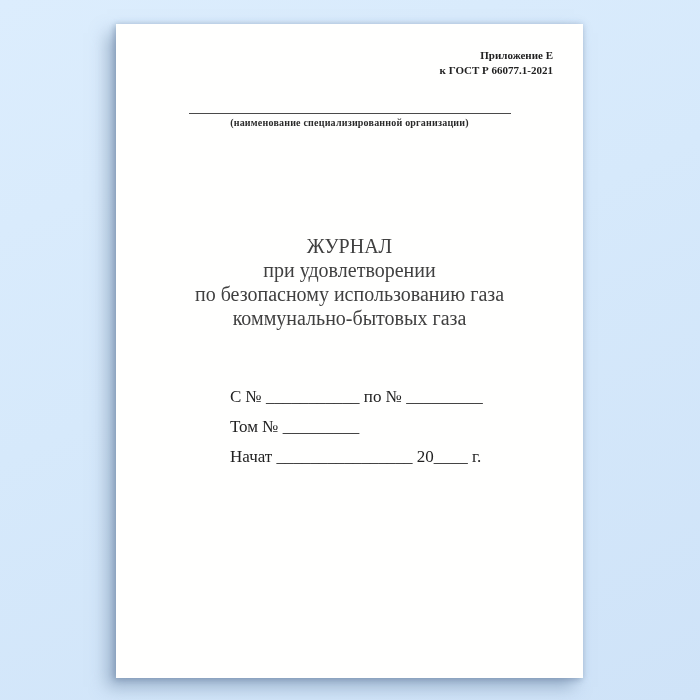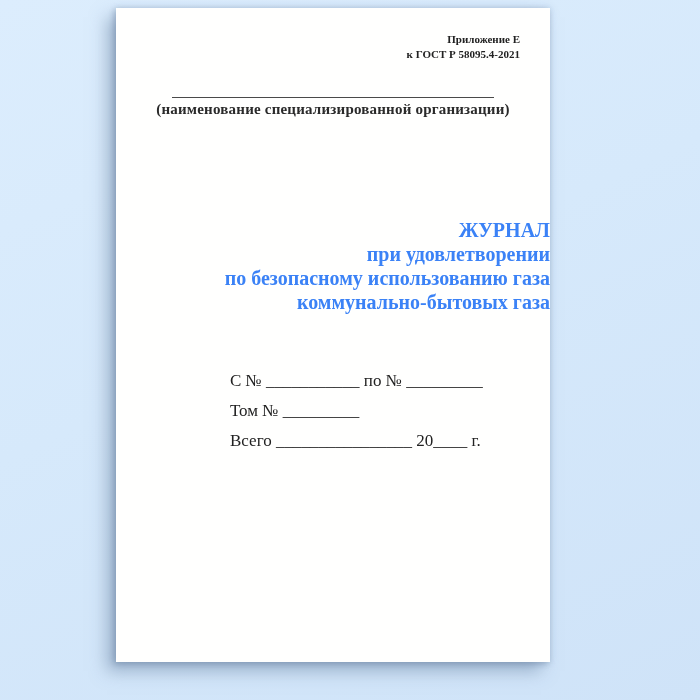--- a/index.html
+++ b/index.html
@@ -11,22 +11,22 @@
   }
   body {
     background: linear-gradient(155deg, #dcedfd 0%, #d6e9fb 45%, #cfe3f8 100%);
     font-family: "Liberation Serif", "DejaVu Serif", serif;
     color: #1e1e1e;
     position: relative;
   }
   .page {
     position: absolute;
     left: 116px;
-    top: 8px;
-    width: 434px;
+    top: 24px;
+    width: 467px;
     height: 654px;
     background: #fffffe;
     box-shadow:
       -9px 9px 16px rgba(100, 126, 158, 0.50),
       -2px 2px 6px rgba(110, 135, 165, 0.40),
       0 0 6px rgba(125, 150, 180, 0.30);
   }
   .annex {
     position: absolute;
     top: 24px;
@@ -45,69 +45,69 @@
     text-align: center;
   }
   .org-line {
     width: 322px;
     height: 11px;
     margin: 0 auto;
     border-bottom: 1px solid #4a4a4a;
   }
   .org-caption {
     margin-top: 3px;
-    font-size: 15px;
+    font-size: 10px;
     font-weight: bold;
     color: #2a2a2a;
     letter-spacing: 0.2px;
   }
   .title {
     position: absolute;
     top: 210px;
     left: 0;
     right: 0;
-    text-align: right;
+    text-align: center;
     font-size: 20px;
-    font-weight: bold;
+    font-weight: normal;
     line-height: 24px;
-    color: #3b82f6;
+    color: #404040;
   }
   .fields {
     position: absolute;
     top: 358px;
     left: 114px;
     font-size: 17px;
     line-height: 30px;
     color: #222;
   }
   .field { white-space: pre; }
 </style>
 </head>
 <body>
 
 <div>
   <div class="page">
 
     <div class="annex">
       <div>Приложение Е</div>
-      <div>к ГОСТ Р 58095.4-2021</div>
+      <div>к ГОСТ Р 66077.1-2021</div>
     </div>
 
     <div class="org">
       <div class="org-line"></div>
       <div class="org-caption">(наименование специализированной организации)</div>
     </div>
 
     <div class="title">
       <div>ЖУРНАЛ</div>
       <div>при удовлетворении</div>
       <div>по безопасному использованию газа</div>
       <div>коммунально-бытовых газа</div>
     </div>
 
     <div class="fields">
       <div class="field">С № ___________ по № _________</div>
       <div class="field">Том № _________</div>
-      <div class="field">Всего ________________ 20____ г.</div>
+      <div class="field">Начат ________________ 20____ г.</div>
     </div>
 
   </div>
 </div>
 
 </body></html>

